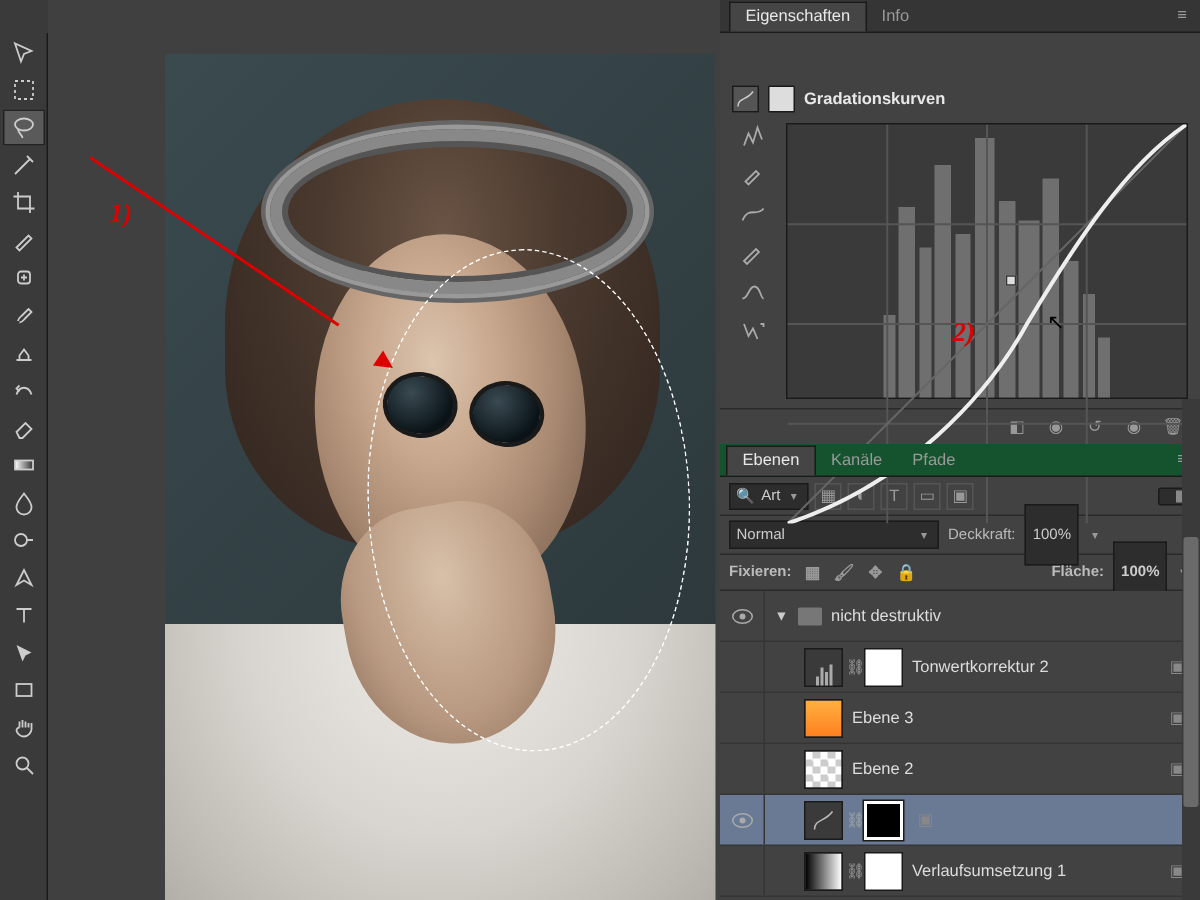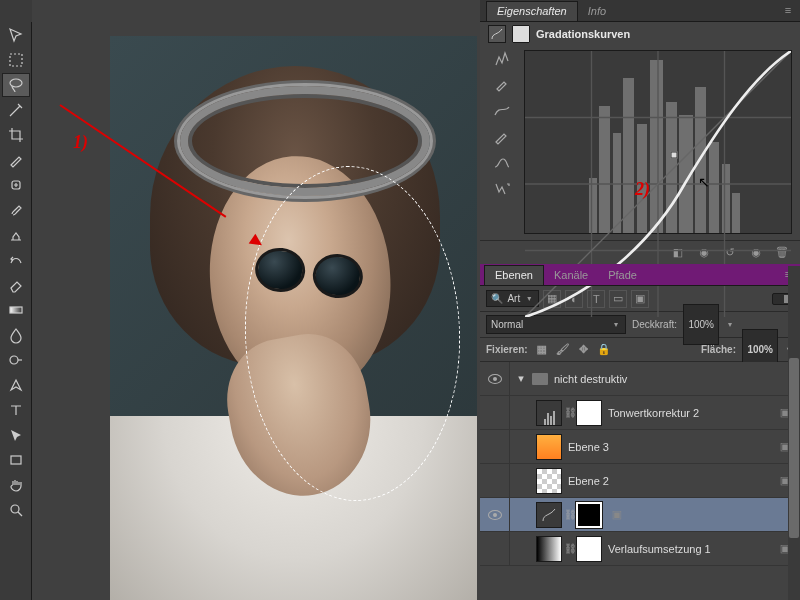--- a/index.html
+++ b/index.html
@@ -19,42 +19,42 @@
 .glasses { position:absolute; left:145px; top:215px; display:flex; gap:8px; transform:rotate(6deg);}
 .lens { width:50px; height:44px; border-radius:50%; background:radial-gradient(circle at 35% 30%,#3a4a52 0%,#0a1418 70%); border:3px solid #1a1a1a;}
 .hand { position:absolute; left:120px; top:300px; width:140px; height:160px; background:radial-gradient(ellipse at 50% 30%,#d8c0a8 0%,#b89880 60%,#8a6e5a 100%); border-radius:40% 40% 50% 50%; transform:rotate(-10deg);}
 .shirt { position:absolute; left:0; top:380px; width:367px; height:200px; background:radial-gradient(ellipse at 50% 0%,#f0ede8 0%,#d8d5d0 50%,#b0aca5 100%);}
 .selection { position:absolute; left:135px; top:130px; width:215px; height:335px; border:1.5px dashed #fff; border-radius:50%; transform:rotate(-2deg);}
 .arrow-line { position:absolute; left:28px; top:104px; width:200px; height:2px; background:#d00; transform-origin:left center; transform:rotate(34deg);}
 .arrow-head { position:absolute; left:219px; top:236px; width:0; height:0; border-left:12px solid #d00; border-top:6px solid transparent; border-bottom:6px solid transparent; transform:rotate(34deg);}
 .anno { position:absolute; color:#d00; font-size:18px; font-weight:bold; font-style:italic; font-family:"Times New Roman",serif;}
 .anno1 { left:41px; top:132px; }
 .right-panels { width: 320px; background:#424242; display:flex; flex-direction:column; font-size:11px; color:#ccc;}
-.panel-tabrow { height:22px; display:flex; align-items:flex-end; background:#353535; border-bottom:1px solid #1a1a1a; padding-left:6px; position:relative;font-style:italic;}
+.panel-tabrow { height:22px; display:flex; align-items:flex-end; background:#353535; border-bottom:1px solid #1a1a1a; padding-left:6px; position:relative;}
 .ptab { padding:3px 10px 4px; color:#999; cursor:pointer; }
 .ptab.active { background:#454545; color:#e8e8e8; border:1px solid #1a1a1a; border-bottom:none;}
 .menu-btn { position:absolute; right:4px; top:4px; width:16px; color:#999; text-align:center; cursor:pointer;}
-.props-header { height:24px; display:flex; align-items:center; gap:6px; padding:0 8px;}
+.props-header { height:24px; display:flex; align-items:center; gap:6px; padding:0 8px;margin-top:32px;}
 .props-icon { width:18px; height:18px; display:flex; align-items:center; justify-content:center; border:1px solid #1a1a1a; background:#555;}
 .props-title { font-size:11px; font-weight:bold; color:#e8e8e8;}
 .props-body { height:194px; display:flex; padding:4px 8px; gap:4px; position:relative;}
 .curve-tools { width:28px; display:flex; flex-direction:column; gap:8px; align-items:center;}
 .ct { width:22px; height:18px; display:flex; align-items:center; justify-content:center; color:#aaa; cursor:pointer;}
 .ct svg { width:18px; height:16px; stroke:#aaa; fill:none; stroke-width:1.2;}
 .curve-box { flex:1; height:184px; background:#3a3a3a; border:1px solid #1a1a1a; position:relative; margin-left:4px;}
 .histo { position:absolute; inset:0; }
 .histo-bar { position:absolute; bottom:0; background:#6f6f6f;}
 .curve-grid { position:absolute; inset:0;}
 .curve-line { position:absolute; inset:0;}
 .curve-pt { position:absolute; width:7px; height:7px; background:#ddd; border:1px solid #333; transform:translate(-50%,-50%);}
 .anno2 { left:110px; top:128px; }
 .cursor2 { position:absolute; left:173px; top:123px; color:#000; font-size:14px;}
 .props-footer { height:24px; display:flex; align-items:center; justify-content:flex-end; gap:10px; padding:0 10px; border-top:1px solid #2a2a2a;}
 .pf-icon { width:16px; height:16px; color:#999; cursor:pointer; display:flex; align-items:center; justify-content:center;}
-.layers-tabs { height:22px; display:flex; align-items:flex-end; background:#701a75; border-bottom:1px solid #1a1a1a; padding-left:4px; position:relative;}
+.layers-tabs { height:22px; display:flex; align-items:flex-end; background:#14532d; border-bottom:1px solid #1a1a1a; padding-left:4px; position:relative;}
 .layers-filters { height:26px; display:flex; align-items:center; gap:4px; padding:0 6px; border-bottom:1px solid #2a2a2a;}
 .kind-sel { background:#2d2d2d; border:1px solid #1a1a1a; color:#ccc; font-size:10px; padding:2px 4px; display:flex; align-items:center; gap:4px;}
 .filt-icon { width:18px; height:18px; display:flex; align-items:center; justify-content:center; color:#999; border:1px solid #555; cursor:pointer;}
 .switch { margin-left:auto; width:22px; height:12px; background:#2d2d2d; border:1px solid #1a1a1a; border-radius:2px; position:relative;}
 .switch::after { content:""; position:absolute; right:1px; top:1px; width:8px; height:8px; background:#888;}
 .blend-row { height:26px; display:flex; align-items:center; gap:6px; padding:0 6px; border-bottom:1px solid #2a2a2a;}
 .blend-sel { flex:1; max-width:140px; background:#2d2d2d; border:1px solid #1a1a1a; color:#ccc; font-size:10px; padding:3px 4px; display:flex; justify-content:space-between; align-items:center;}
 .label-sm { font-size:10px; color:#bbb;}
 .pct-box { background:#2d2d2d; border:1px solid #1a1a1a; padding:14px 4px; font-size:10px; color:#ccc; min-width:36px; display:flex; justify-content:flex-end;}
 .arrow-dn { font-size:8px; color:#999; padding:0 3px; cursor:pointer;}

